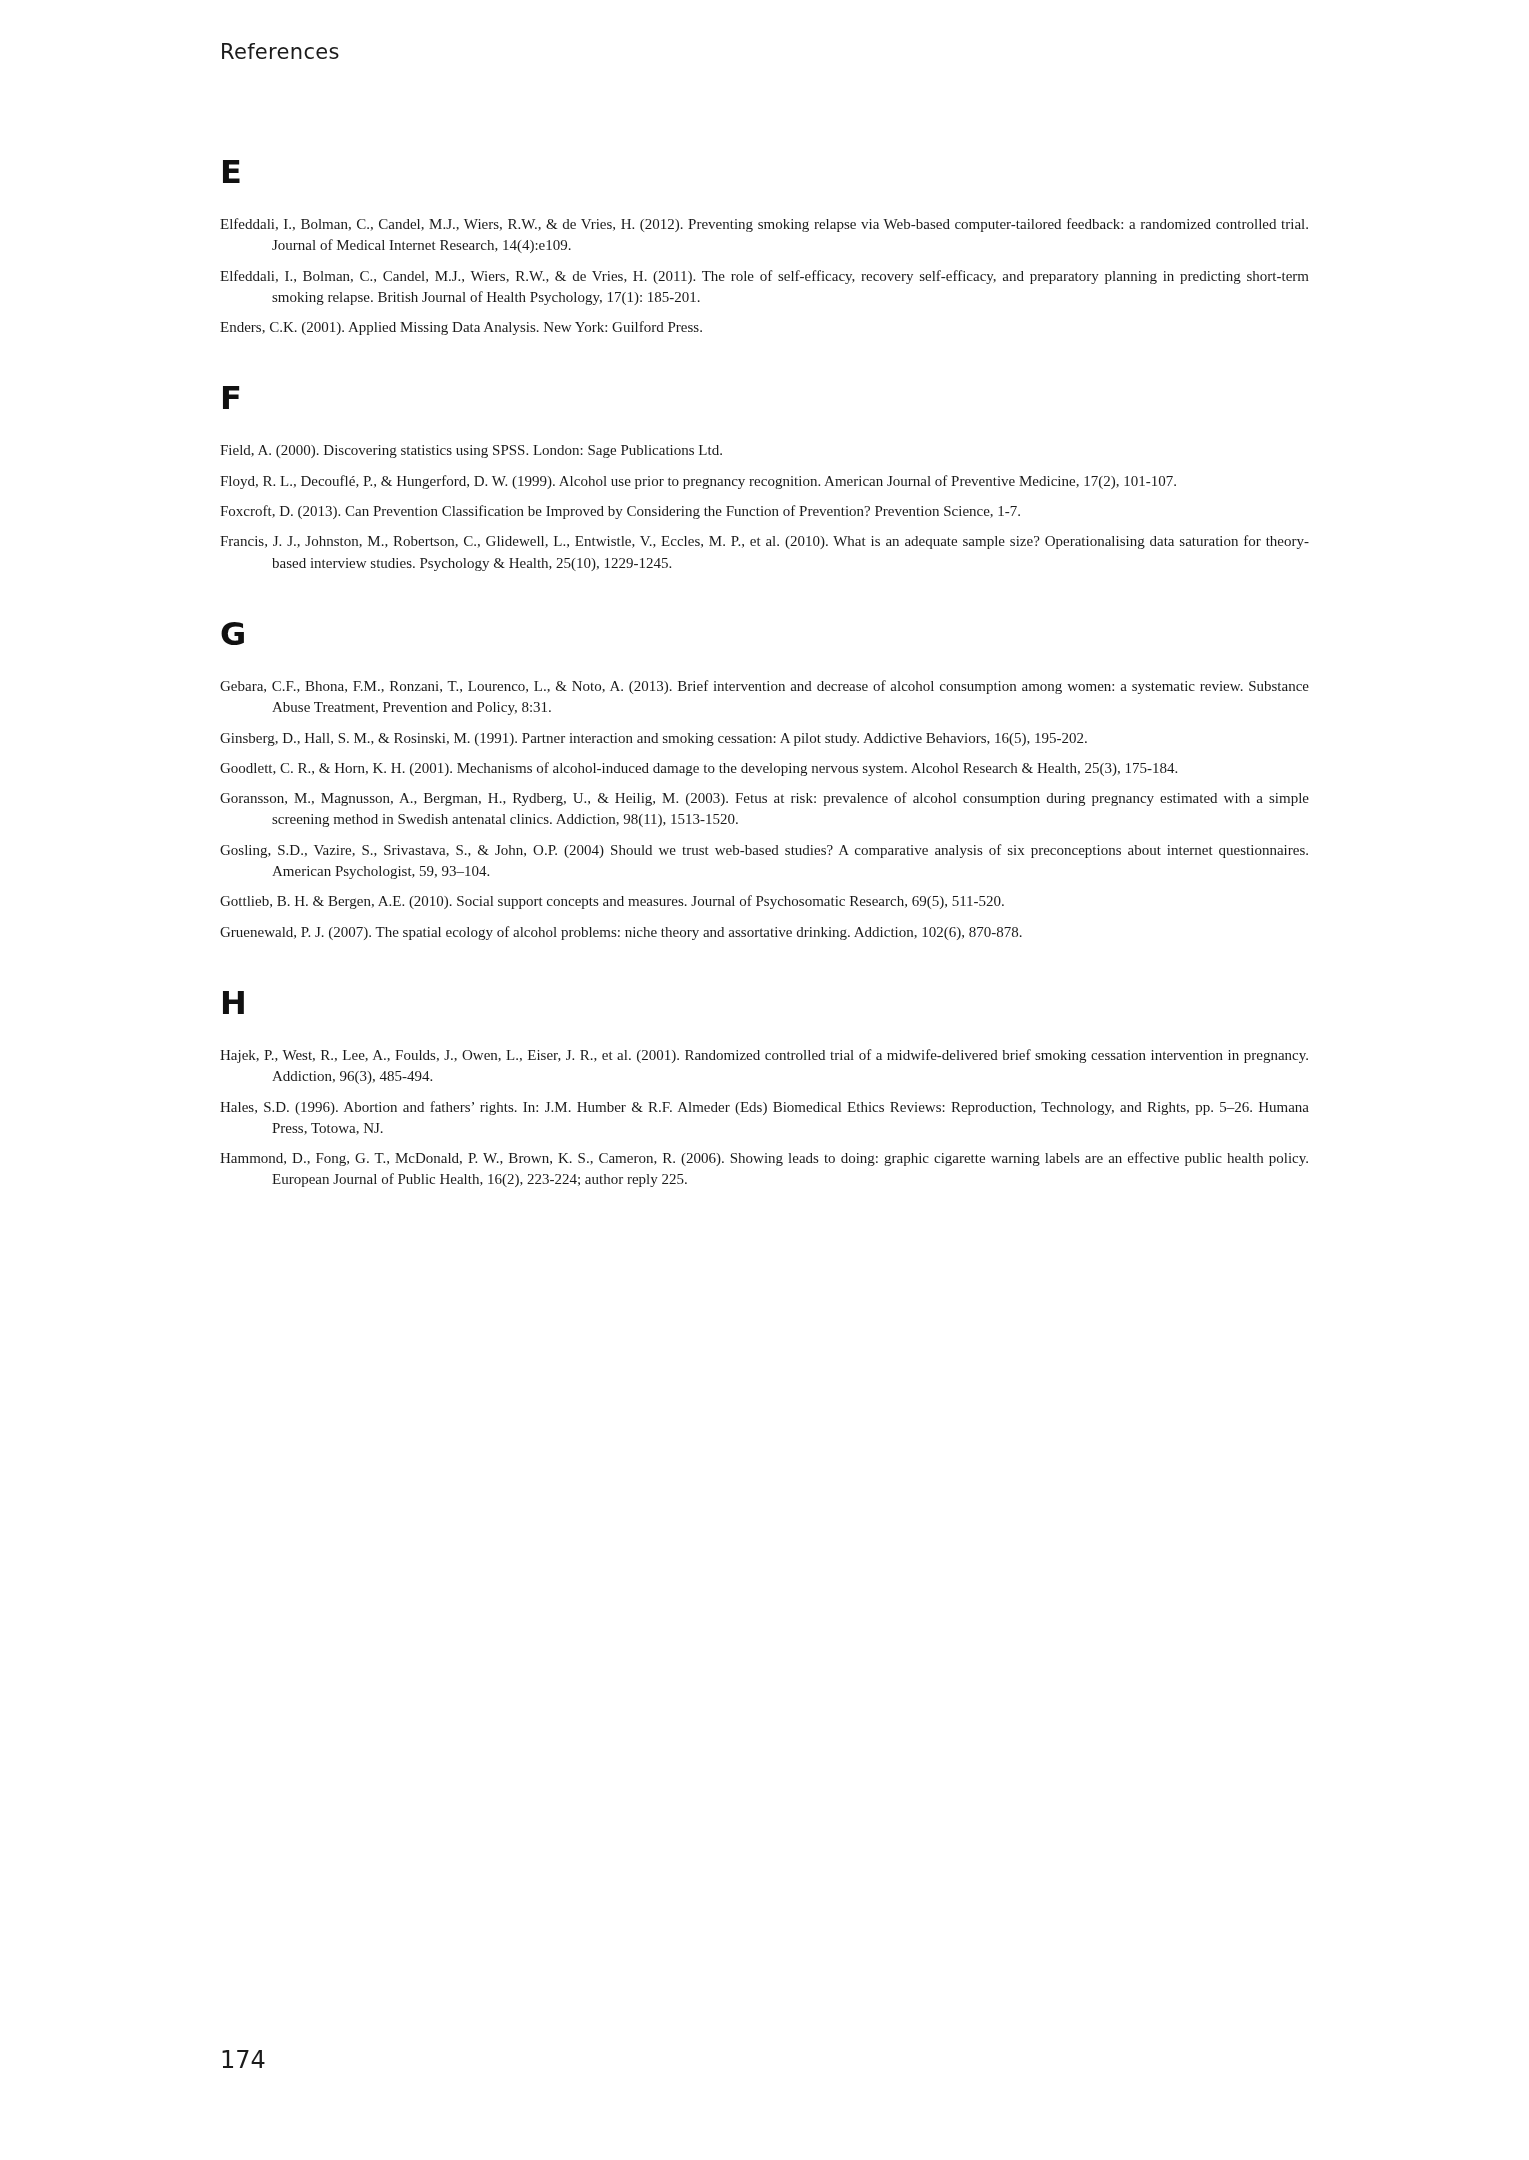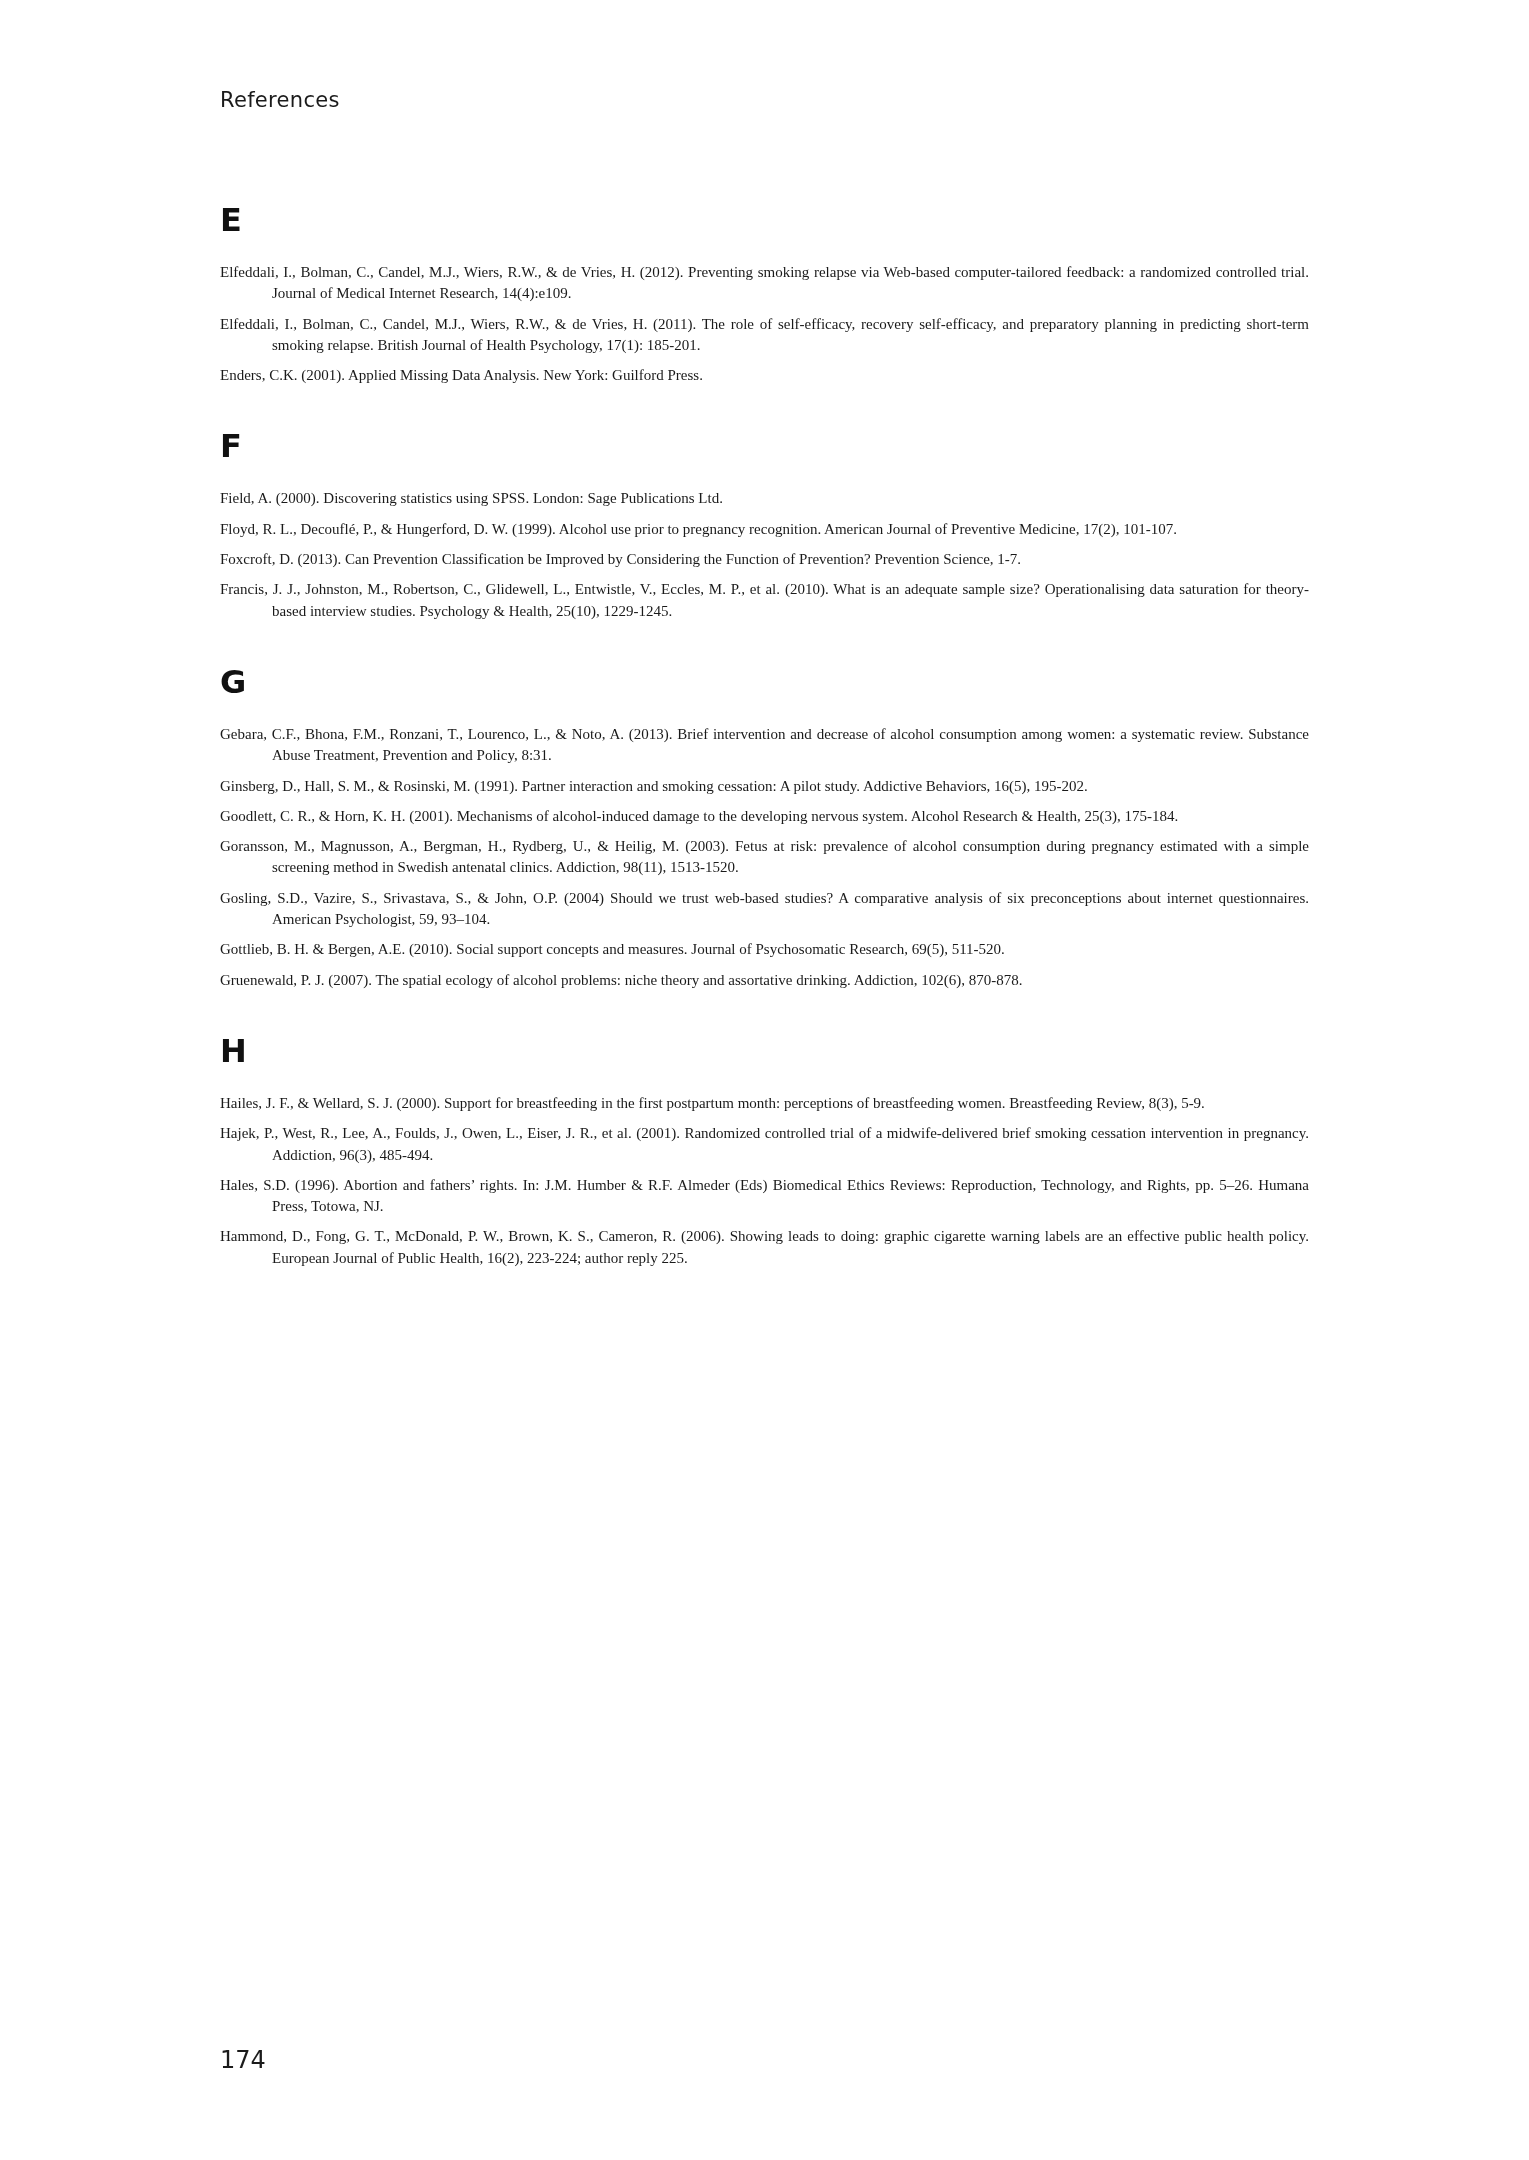--- a/index.html
+++ b/index.html
@@ -14,21 +14,21 @@
     color: #1a1a1a;
     position: relative;
     overflow: hidden;
   }
   .page {
     position: absolute;
     top: 0; left: 0;
     width: 1529px;
     height: 2160px;
     box-sizing: border-box;
-    padding: 88px 220px 0 220px;
+    padding: 40px 220px 0 220px;
   }
   .running-head {
     font-family: "DejaVu Sans", sans-serif;
     font-size: 21px;
     font-weight: 400;
     letter-spacing: 0.3px;
     color: #1b1b1b;
     margin: 0 0 92px 0;
   }
   .letter-heading {
@@ -97,21 +97,20 @@
     <p class="ref">Ginsberg, D., Hall, S. M., &amp; Rosinski, M. (1991). Partner interaction and smoking cessation: A pilot study. Addictive Behaviors, 16(5), 195-202.</p>
     <p class="ref">Goodlett, C. R., &amp; Horn, K. H. (2001). Mechanisms of alcohol-induced damage to the developing nervous system. Alcohol Research &amp; Health, 25(3), 175-184.</p>
     <p class="ref">Goransson, M., Magnusson, A., Bergman, H., Rydberg, U., &amp; Heilig, M. (2003). Fetus at risk: prevalence of alcohol consumption during pregnancy estimated with a simple screening method in Swedish antenatal clinics. Addiction, 98(11), 1513-1520.</p>
     <p class="ref">Gosling, S.D., Vazire, S., Srivastava, S., &amp; John, O.P. (2004) Should we trust web-based studies? A comparative analysis of six preconceptions about internet questionnaires. American Psychologist, 59, 93–104.</p>
     <p class="ref">Gottlieb, B. H. &amp; Bergen, A.E. (2010). Social support concepts and measures. Journal of Psychosomatic Research, 69(5), 511-520.</p>
     <p class="ref">Gruenewald, P. J. (2007). The spatial ecology of alcohol problems: niche theory and assortative drinking. Addiction, 102(6), 870-878.</p>
   </div>
 
   <div class="letter-heading">H</div>
   <div class="section">
-    <p class="ref">Hailes, J. F., &amp; Wellard, S. J. (2000). Support for breastfeeding in the first postpartum month: perceptions of breastfeeding women. Breastfeeding Review, 8(3), 5-9.</p>
     <p class="ref">Hajek, P., West, R., Lee, A., Foulds, J., Owen, L., Eiser, J. R., et al. (2001). Randomized controlled trial of a midwife-delivered brief smoking cessation intervention in pregnancy. Addiction, 96(3), 485-494.</p>
     <p class="ref">Hales, S.D. (1996). Abortion and fathers’ rights. In: J.M. Humber &amp; R.F. Almeder (Eds) Biomedical Ethics Reviews: Reproduction, Technology, and Rights, pp. 5–26. Humana Press, Totowa, NJ.</p>
     <p class="ref">Hammond, D., Fong, G. T., McDonald, P. W., Brown, K. S., Cameron, R. (2006). Showing leads to doing: graphic cigarette warning labels are an effective public health policy. European Journal of Public Health, 16(2), 223-224; author reply 225.</p>
   </div>
 
   <div class="folio">174</div>
 
 </div>
 
 </body></html>

